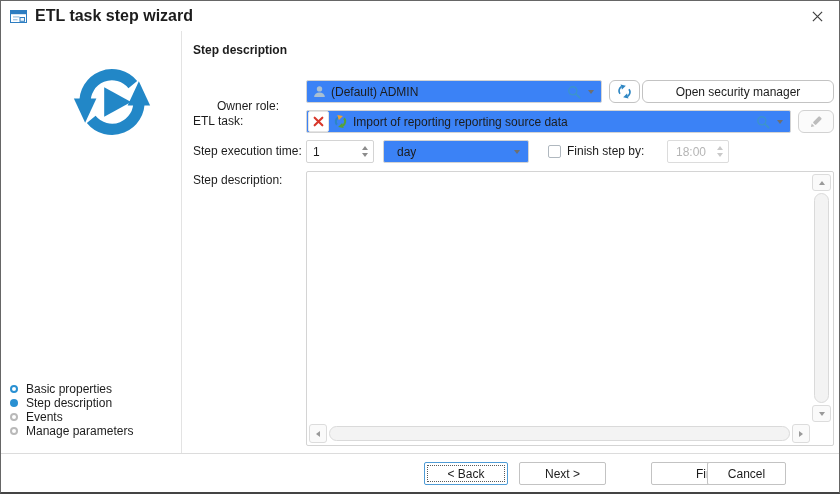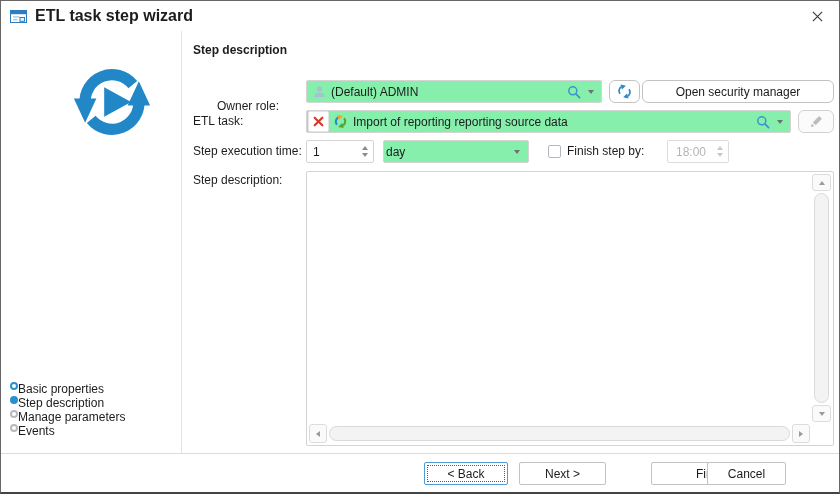--- a/index.html
+++ b/index.html
@@ -10,30 +10,30 @@
     overflow:hidden;
   }
   
   .titlebar { position:absolute; top:0; left:0; right:0; height:30px; display:flex; align-items:center; padding-left:9px; background:#fff; }
   .titlebar .title { font-weight:bold; margin-left:8px; font-size:16px; }
   .close-btn { position:absolute; top:0; right:0; width:44px; height:30px; display:flex; align-items:center; justify-content:center; cursor:default; }
   
   .sidebar { position:absolute; top:30px; left:0; width:180px; height:422px; border-right:1px solid #e3e3e3; background:#fff; }
   .logo { position:absolute; left:66px; top:32px; }
   .steps { position:absolute; left:9px; top:351px; display:flex; flex-direction:column; }
-  .step { display:flex; height:14px; }
+  .step { display:flex; align-items:center; gap:8px; height:14px; }
   .bullet { width:8px; height:8px; border-radius:50%; box-sizing:border-box; flex:0 0 auto; }
   .bullet.visited { border:2px solid #2990d2; background:#fff; }
   .bullet.current { background:#2990d2; }
   .bullet.pending { border:2px solid #b9b9b9; background:#fff; }
   
   .heading { position:absolute; left:192px; top:42px; font-weight:bold; }
   .form-label { position:absolute; height:23px; line-height:23px; left:192px; }
   .fld { position:absolute; height:23px; box-sizing:border-box; display:flex; align-items:center;
-         background:#86efac; border:1px solid #d4d4d4; border-radius:2px; }
+         background:#3b82f6; border:1px solid #d4d4d4; border-radius:2px; }
   .fld .val { white-space:nowrap; overflow:hidden; }
   .fld .spacer { flex:1; }
   .caret { width:0; height:0; border-left:3.5px solid transparent; border-right:3.5px solid transparent; border-top:4px solid #6f6f6f; }
   .icon-wrap { display:flex; align-items:center; }
   .tailicons { display:flex; align-items:center; gap:7px; margin-right:7px; margin-left:4px; }
   .clear-box { width:19px; height:19px; margin-left:1px; border:1px solid #e4e4e4; border-radius:2px; display:flex; align-items:center; justify-content:center; background:#fff; flex:0 0 auto; }
   .btn { position:absolute; height:23px; box-sizing:border-box; background:#fff; border:1px solid #c3c3c3; border-radius:6px;
          display:flex; align-items:center; justify-content:center; cursor:default; }
   .btn.icononly { padding:0; }
   .btn.disabled { background:#fbfbfb; border-color:#d2d2d2; }
@@ -116,25 +116,25 @@
       <div class="step">
         <span class="bullet visited"></span>
         <span>Basic properties</span>
       </div>
       <div class="step">
         <span class="bullet current"></span>
         <span>Step description</span>
       </div>
       <div class="step">
         <span class="bullet pending"></span>
+        <span>Events</span>
+      </div>
+      <div class="step">
+        <span class="bullet pending"></span>
         <span>Manage parameters</span>
-      </div>
-      <div class="step">
-        <span class="bullet pending"></span>
-        <span>Events</span>
       </div>
     </div>
   </div>
 
   <div class="heading">Step description</div>
 
   <div class="form-label" style="top:94px;margin-left:24px;">Owner role:</div>
   <div class="fld" style="left:305px; top:79px; width:296px;">
     <span class="icon-wrap" style="margin-left:6px;">
       <svg viewBox="0 0 14 14" width="13" height="13">
@@ -206,21 +206,21 @@
 
   <div class="form-label" style="top:139px;">Step execution time:</div>
   <div class="spin" style="left:305px; top:139px; width:68px;">
     <input value="1" style="">
     <span class="arrows">
       <span class="tri-up"></span>
       <span class="tri-down"></span>
     </span>
   </div>
   <div class="fld" style="left:382px; top:139px; width:146px;">
-    <span class="val" style="margin-left:2px;">day</span>
+    <span class="val" style="margin-left:13px;">day</span>
     <span class="spacer"></span>
     <span class="caret" style="margin-right:8px;"></span>
   </div>
   <input type="checkbox" class="checkbox" style="left: 547px; top: 144px;">
   <div class="form-label" style="left:566px; top:139px;">Finish step by:</div>
   <div class="spin disabled" style="left:666px; top:139px; width:62px;">
     <input disabled="" style="padding-left: 8px;" value="18:00">
     <span class="arrows">
       <span class="tri-up"></span>
       <span class="tri-down"></span>

